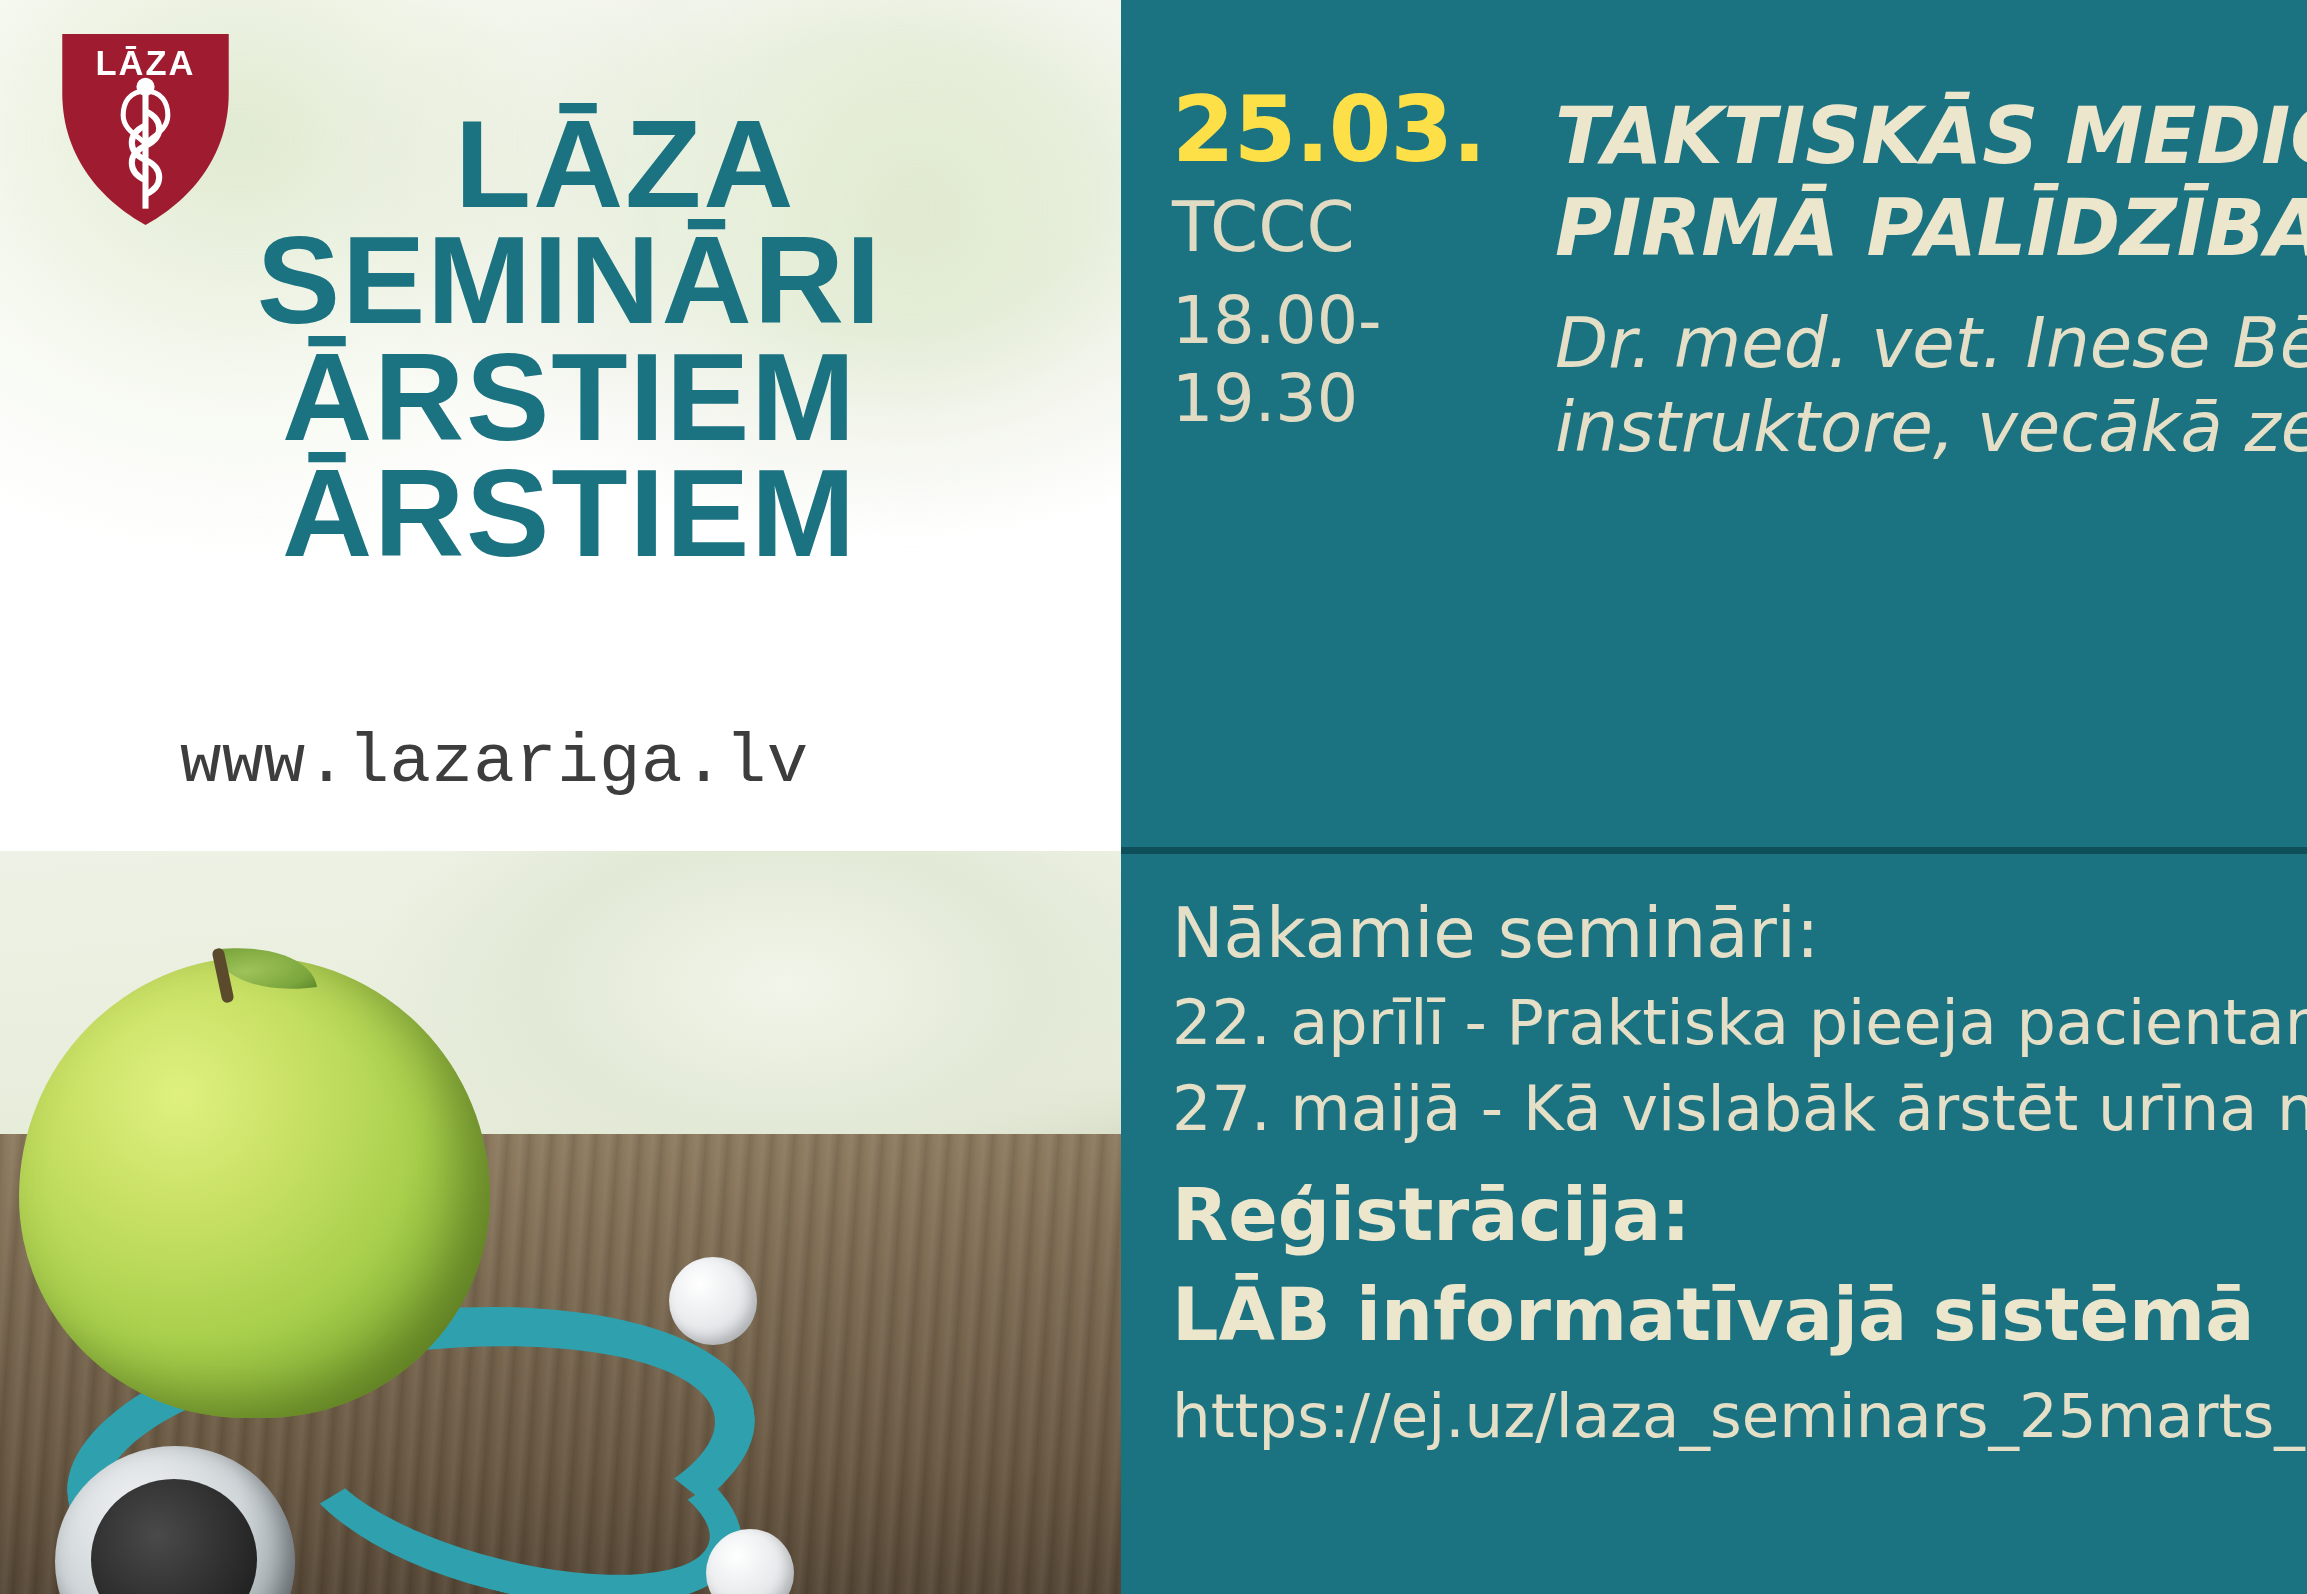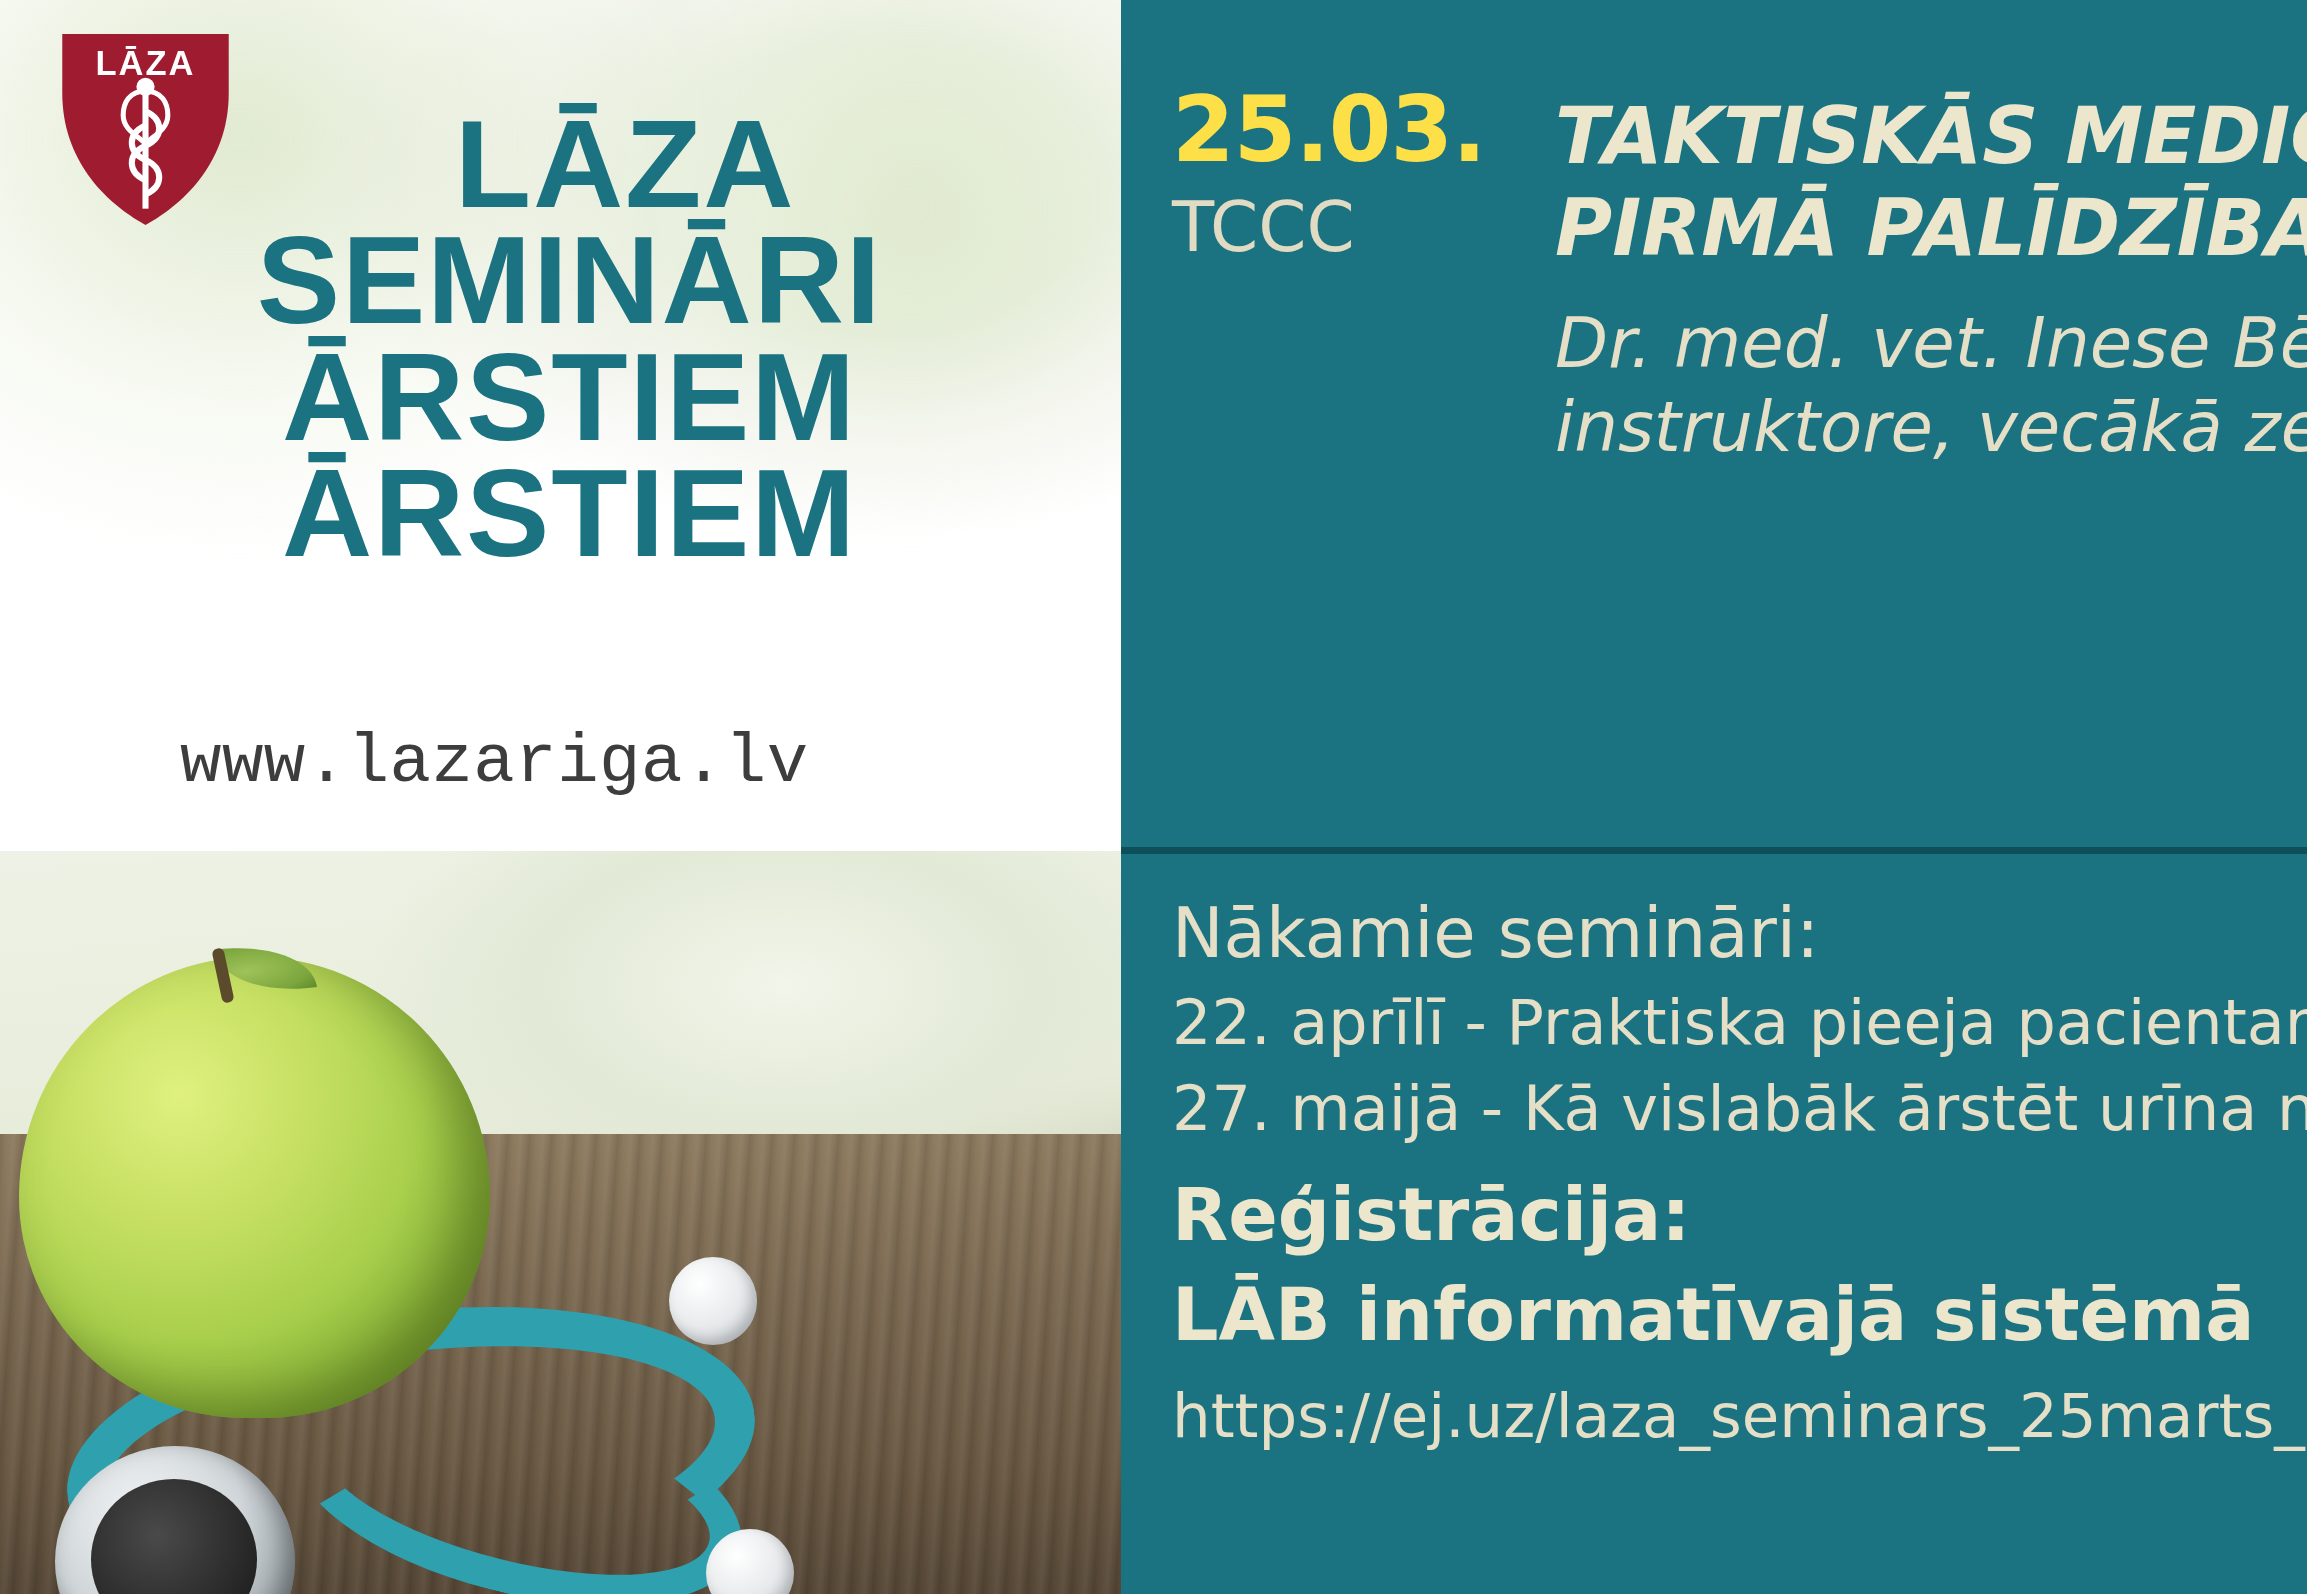--- a/index.html
+++ b/index.html
@@ -322,20 +322,21 @@
       <div class="brand-line l4">ĀRSTIEM</div>
     </div>
 
     <div class="brand-url">www.lazariga.lv</div>
   </div>
 
   <div class="seminar">
     <div class="when">
       <div class="date">25.03.</div>
       <div class="platform">TCCC</div>
+      <div class="time">18.00-19.30</div>
     </div>
     <div class="what">
       <div class="title">TAKTISKĀS MEDICĪNAS PAMATI - PIRMĀ PALĪDZĪBA KARALAUKĀ.</div>
       <div class="speaker">Dr. med. vet. Inese Bērziņa, TCCC CLS, CMC instruktore, vecākā zemessardze (Latvija)</div>
     </div>
   </div>
 
   <div class="divider-h"></div>
 
   <div class="photo">

